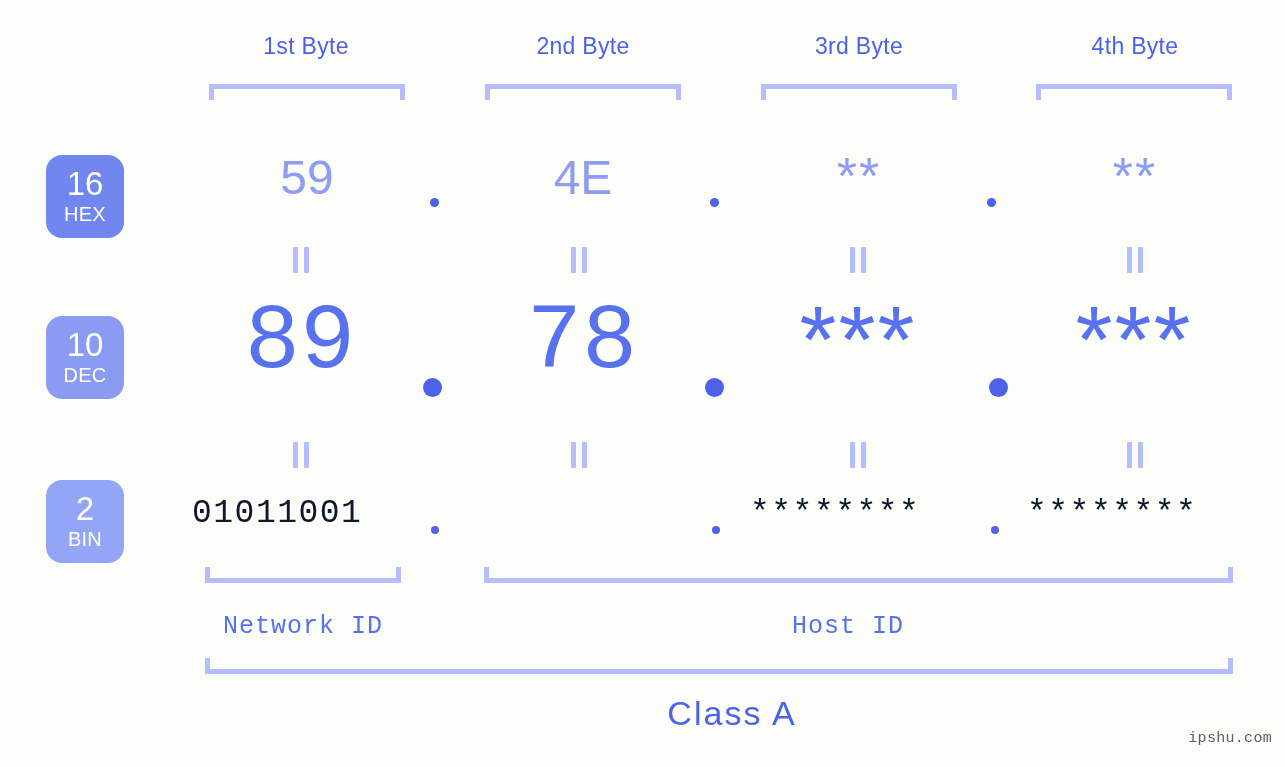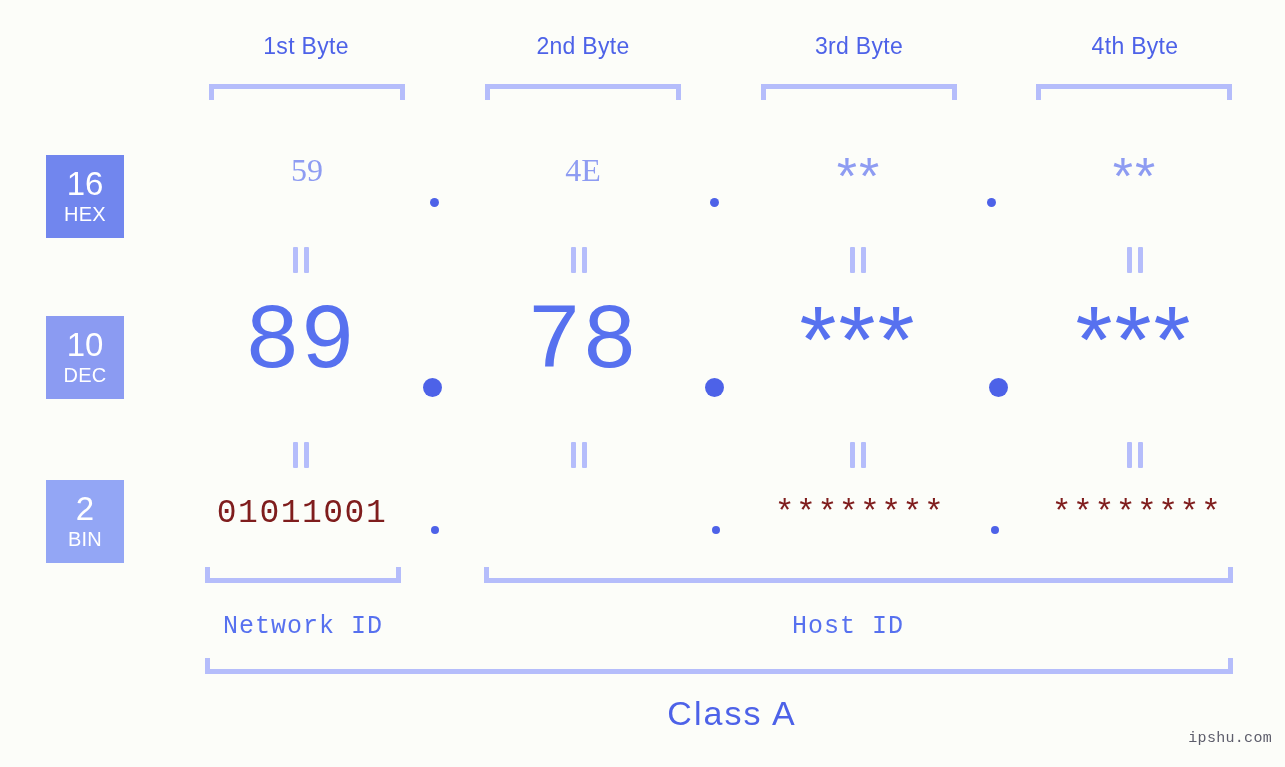--- a/index.html
+++ b/index.html
@@ -42,21 +42,21 @@
     border-left: 5px solid #b5bdfb;
     border-right: 5px solid #b5bdfb;
     box-sizing: border-box;
   }
 
   
   .badge {
     position: absolute;
     left: 46px;
     width: 78px;
-    border-radius: 0;
+    border-radius: 16px;
     color: #ffffff;
     display: flex;
     flex-direction: column;
     align-items: center;
     justify-content: center;
     line-height: 1;
   }
   .badge .num {
     font-size: 33px;
     font-weight: 400;
@@ -71,25 +71,25 @@
     margin-top: 1px;
   }
   #badge-hex { top: 155px; height: 83px; background: #7186ee; }
   #badge-dec { top: 316px; height: 83px; background: #8b9bf2; }
   #badge-bin { top: 480px; height: 83px; background: #93a6f5; }
 
   
   .hex-val {
     position: absolute;
     top: 154px;
-    font-size: 32px;
+    font-size: 48px;
     color: #8e9cf2;
     text-align: center;
     white-space: nowrap;
-    font-family: Liberation Serif, serif;
+    font-family: Liberation Sans, sans-serif;
     line-height: 1;
   }
   .hex-star {
     position: absolute;
     top: 150px;
     font-size: 52px;
     color: #8e9cf2;
     text-align: center;
     white-space: nowrap;
     letter-spacing: 2px;
@@ -114,22 +114,22 @@
     text-align: center;
     white-space: nowrap;
     letter-spacing: 2px;
     font-family: "Liberation Sans", sans-serif;
     line-height: 1;
   }
   .bin-val {
     position: absolute;
     top: 497px;
     font-size: 33px;
-    color: #7f1d1d;
-    text-align: center;
+    color: #0f172a;
+    text-align: left;
     white-space: nowrap;
     letter-spacing: 1.5px;
     font-family: "Liberation Mono", monospace;
     line-height: 1;
   }
 
   
   .dot {
     position: absolute;
     border-radius: 50%;

